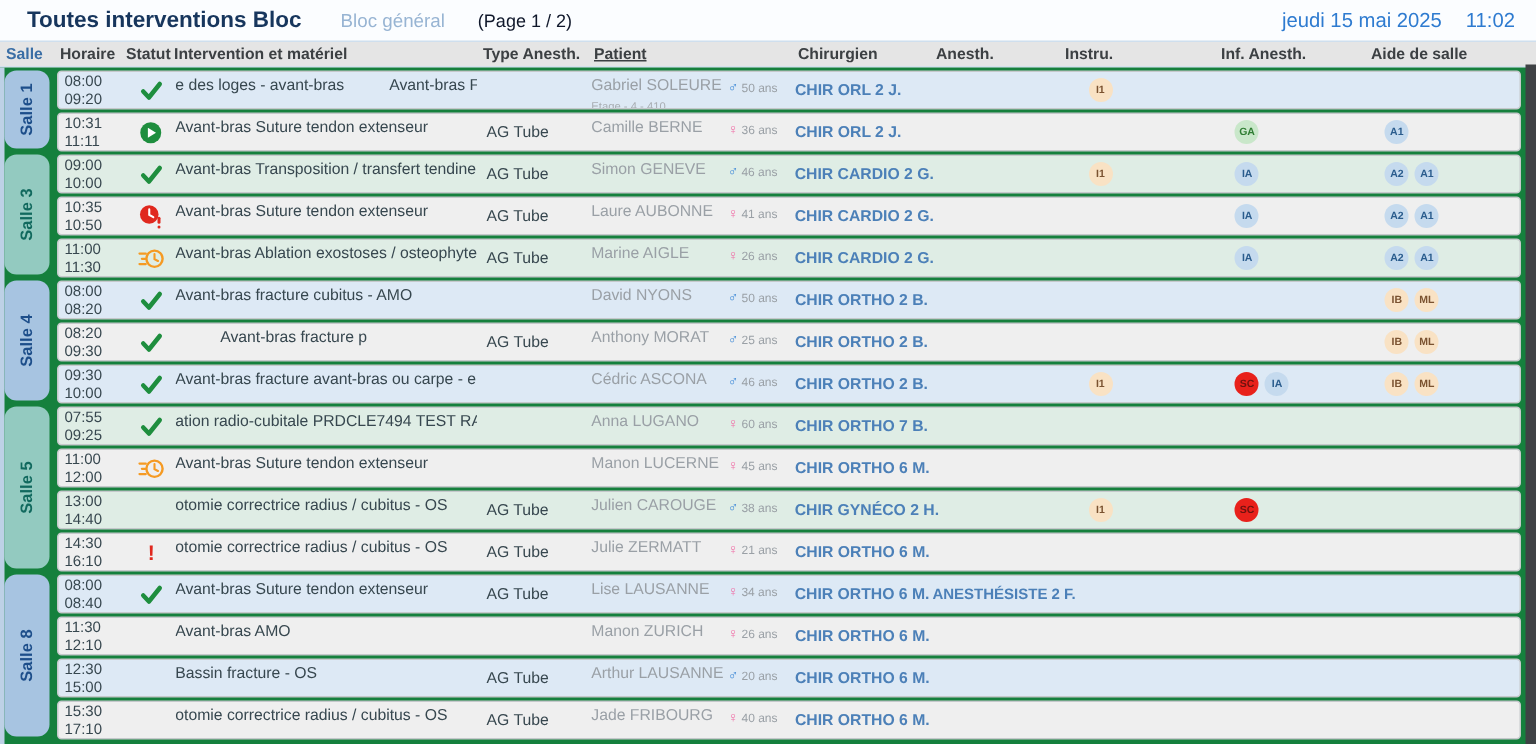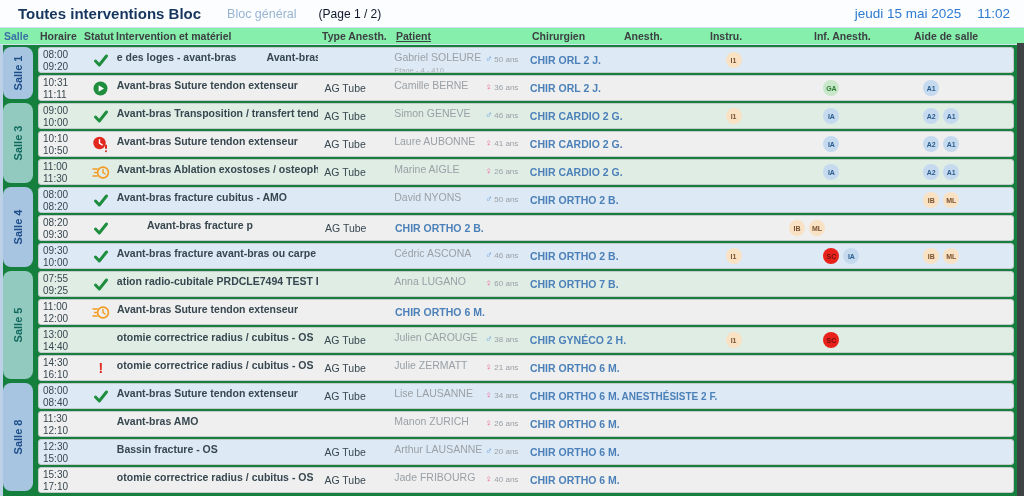--- a/index.html
+++ b/index.html
@@ -9,21 +9,21 @@
 
   
   .topbar { height:28px; display:flex; align-items:center; padding:0 14px 0 18px;
             background:#fbfdff; border-bottom:1px solid #cfdfee; }
   .title { color:#17365d; font-weight:bold; font-size:15px; }
   .subtitle { color:#97b4d3; font-size:12.5px; margin-left:26px; }
   .pageind { color:#0f172a; font-size:12px; margin-left:22px; }
   .datetime { margin-left:auto; color:#2e7bd0; font-size:13.5px; display:flex; gap:16px; }
 
   
-  .colheader { height:17px; display:flex; align-items:center; background:#86efac;
+  .colheader { height:17px; display:flex; align-items:center; background:#e5e5e5;
                border-bottom:1px solid #d4e1ee; font-size:10.5px; font-weight:bold; color:#3c4043; }
   .colheader .ch { white-space:nowrap; overflow:visible; }
   .ch-salle   { width:38px;  padding-left:4px; color:#3a6ea5; }
   .ch-horaire { width:46px;  padding-left:2px; }
   .ch-statut  { width:32px; }
   .ch-interv  { width:202px; }
   .ch-type    { width:76px;  padding-left:4px; }
   .ch-patient { width:136px; padding-left:2px;text-decoration:underline; }
   .ch-chir    { width:92px;  padding-left:2px; }
   .ch-anesth  { width:84px;  padding-left:2px; }
@@ -46,21 +46,21 @@
   .row { width:976px; height:26px; margin-bottom:2px; border:1px solid #c6c9cc; border-radius:3px;
          display:flex; overflow:visible; }
   .bg-blue  { background:#dde9f5; }
   .bg-green { background:#dfede5; }
   .bg-gray  { background:#efefef; }
 
   
   .c-horaire { width:46px; padding:1px 0 0 4px; font-size:10px; color:#37474f; line-height:12px; }
   .c-statut  { width:32px; display:flex; align-items:center; justify-content:center; }
   .c-interv  { width:202px; overflow:hidden; display:flex; justify-content:space-between;
-               padding-top:3px; font-size:10.5px; font-weight:bold; color:#37474f; white-space:nowrap; }
+               padding-top:3px; font-size:10.5px; font-weight:normal; color:#37474f; white-space:nowrap; }
   .c-interv .seg2 { margin-left:30px; }
   .c-type    { width:76px; display:flex; align-items:center; padding-left:6px;
                font-size:10.5px; color:#37474f; white-space:nowrap; }
   .c-patient { width:136px; display:flex; padding-top:4px; }
   .p-name    { width:91px; font-size:10.5px; color:#9aa0a6; line-height:11px; overflow:hidden; white-space:nowrap; }
   .p-sub     { font-size:7.5px; color:#a9aeb3; margin-top:2px; font-weight:normal; }
   .p-meta    { font-size:8px; color:#9aa0a6; white-space:nowrap; padding-top:1px; }
   .gender    { font-size:9.5px; margin-right:2px; }
   .gender-m  { color:#4a90d9; }
   .gender-f  { color:#f06fa7; }
@@ -230,21 +230,21 @@
                 <span class="badge badge-blue">IA</span>
               </div>
     <div class="c-aide">
                 <span class="badge badge-blue">A2</span>
                 <span class="badge badge-blue">A1</span>
               </div>
   </div>
 
   <div class="row bg-gray">
     <div class="c-horaire">
-      <div>10:10</div>
+      <div>10:35</div>
       <div>10:50</div>
     </div>
     <div class="c-statut statusicon">
                 <svg width="17" height="17" viewBox="0 0 17 17">
                   <circle cx="7.5" cy="7" r="6.2" fill="#e0281e"></circle>
                   <path d="M7.5 3.6 V7.2 L10.2 8.8" stroke="#ffffff" stroke-width="1.4" fill="none" stroke-linecap="round"></path>
                   <rect x="13" y="8.5" width="2" height="4.6" rx="1" fill="#e0281e"></rect>
                   <rect x="13" y="14.3" width="2" height="2" rx="1" fill="#e0281e"></rect>
                 </svg>
               </div>
@@ -360,20 +360,29 @@
     </div>
     <div class="c-statut statusicon">
                 <svg width="16" height="15" viewBox="0 0 16 15">
                   <path d="M2.5 8 L6.3 12 L13.5 3" stroke="#1e8e3e" stroke-width="3" fill="none" stroke-linecap="round" stroke-linejoin="round"></path>
                 </svg>
               </div>
     <div class="c-interv">
       <span class="seg2">Avant-bras fracture p</span>
     </div>
     <div class="c-type">AG Tube</div>
+    <div class="c-patient">
+      <div class="p-name">
+        <div>Anthony MORAT</div>
+
+      </div>
+      <div class="p-meta">
+        <span class="gender gender-m">♂</span><span>25 ans</span>
+      </div>
+    </div>
     <div class="c-chir">CHIR ORTHO 2 B.</div>
     <div class="c-anesth"></div>
     <div class="c-instru"></div>
     <div class="c-inf"></div>
     <div class="c-aide">
                 <span class="badge badge-peach">IB</span>
                 <span class="badge badge-peach">ML</span>
               </div>
   </div>
 
@@ -464,20 +473,29 @@
                   <circle cx="11" cy="7.5" r="5.4" stroke="#f59a23" stroke-width="1.6" fill="none"></circle>
                   <path d="M11 4.4 V7.7 L13.3 9" stroke="#f59a23" stroke-width="1.4" fill="none" stroke-linecap="round"></path>
                   <path d="M1 4 H5.2 M2.6 7.5 H5 M1 11 H5.2" stroke="#f59a23" stroke-width="1.5" stroke-linecap="round"></path>
                 </svg>
               </div>
     <div class="c-interv">
       <span>Avant-bras Suture tendon extenseur</span>
 
     </div>
     <div class="c-type"></div>
+    <div class="c-patient">
+      <div class="p-name">
+        <div>Manon LUCERNE</div>
+
+      </div>
+      <div class="p-meta">
+        <span class="gender gender-f">♀</span><span>45 ans</span>
+      </div>
+    </div>
     <div class="c-chir">CHIR ORTHO 6 M.</div>
     <div class="c-anesth"></div>
     <div class="c-instru"></div>
     <div class="c-inf"></div>
     <div class="c-aide"></div>
   </div>
 
   <div class="row bg-green">
     <div class="c-horaire">
       <div>13:00</div>

